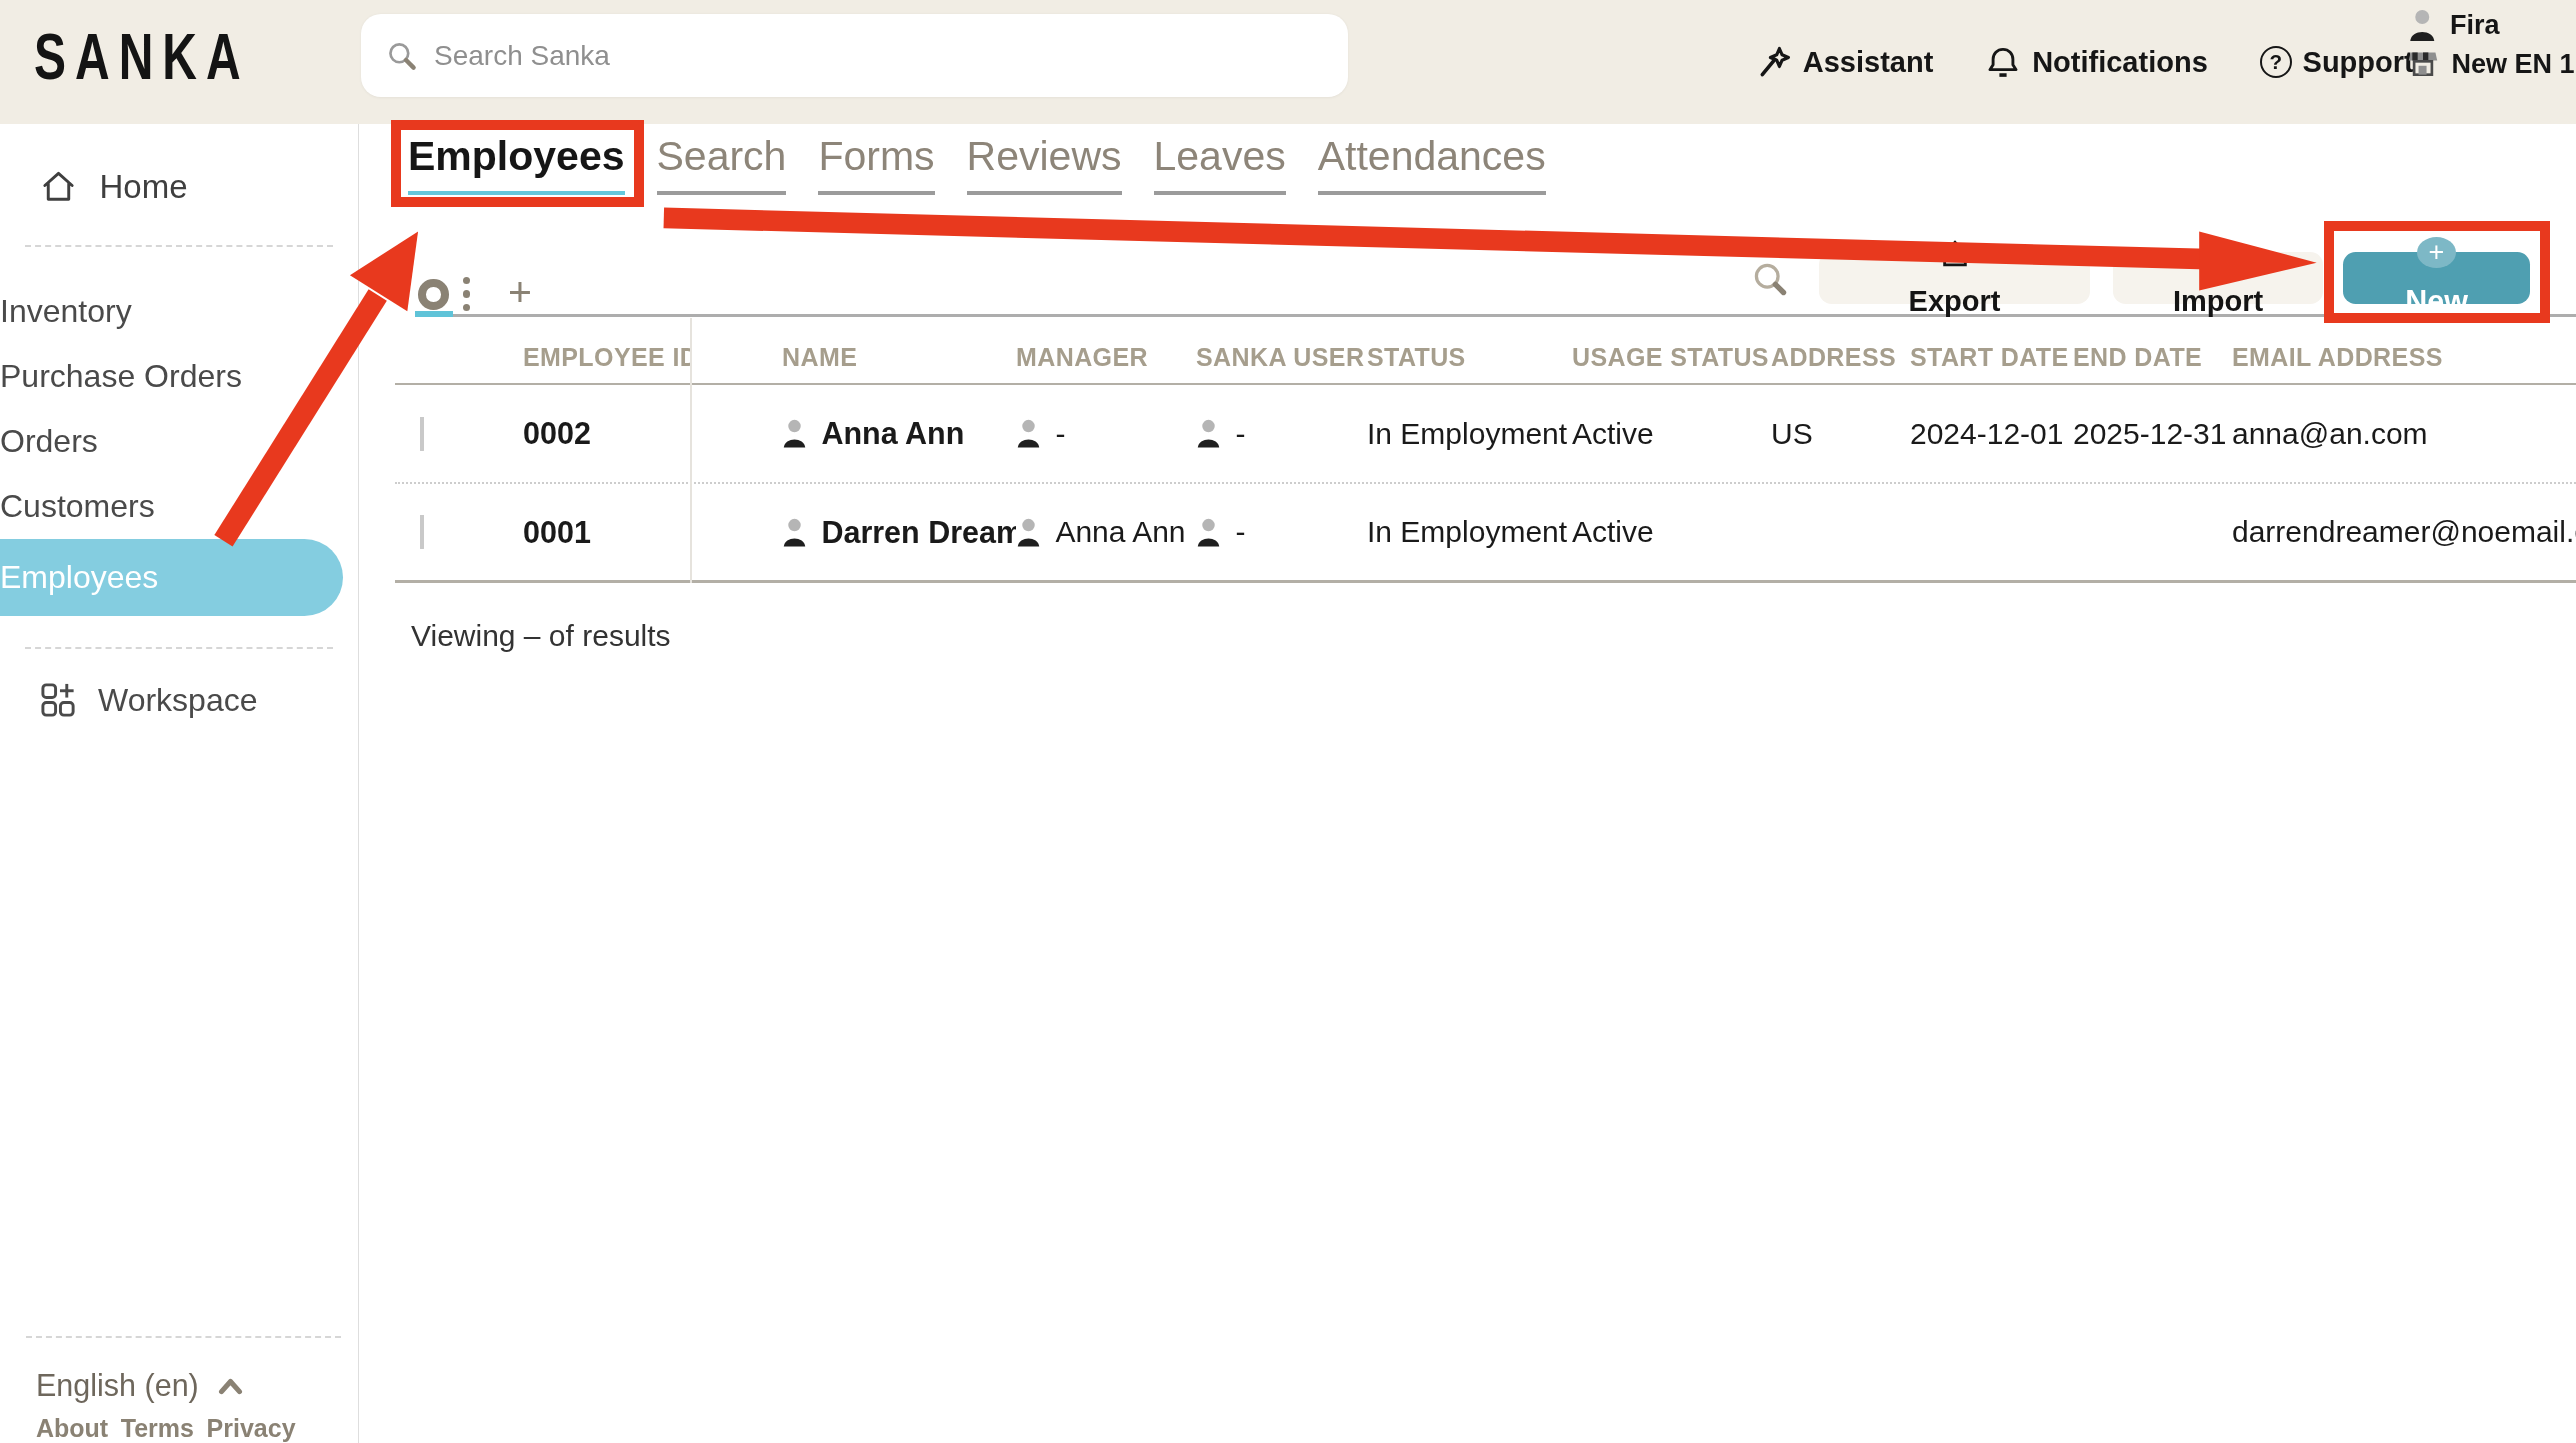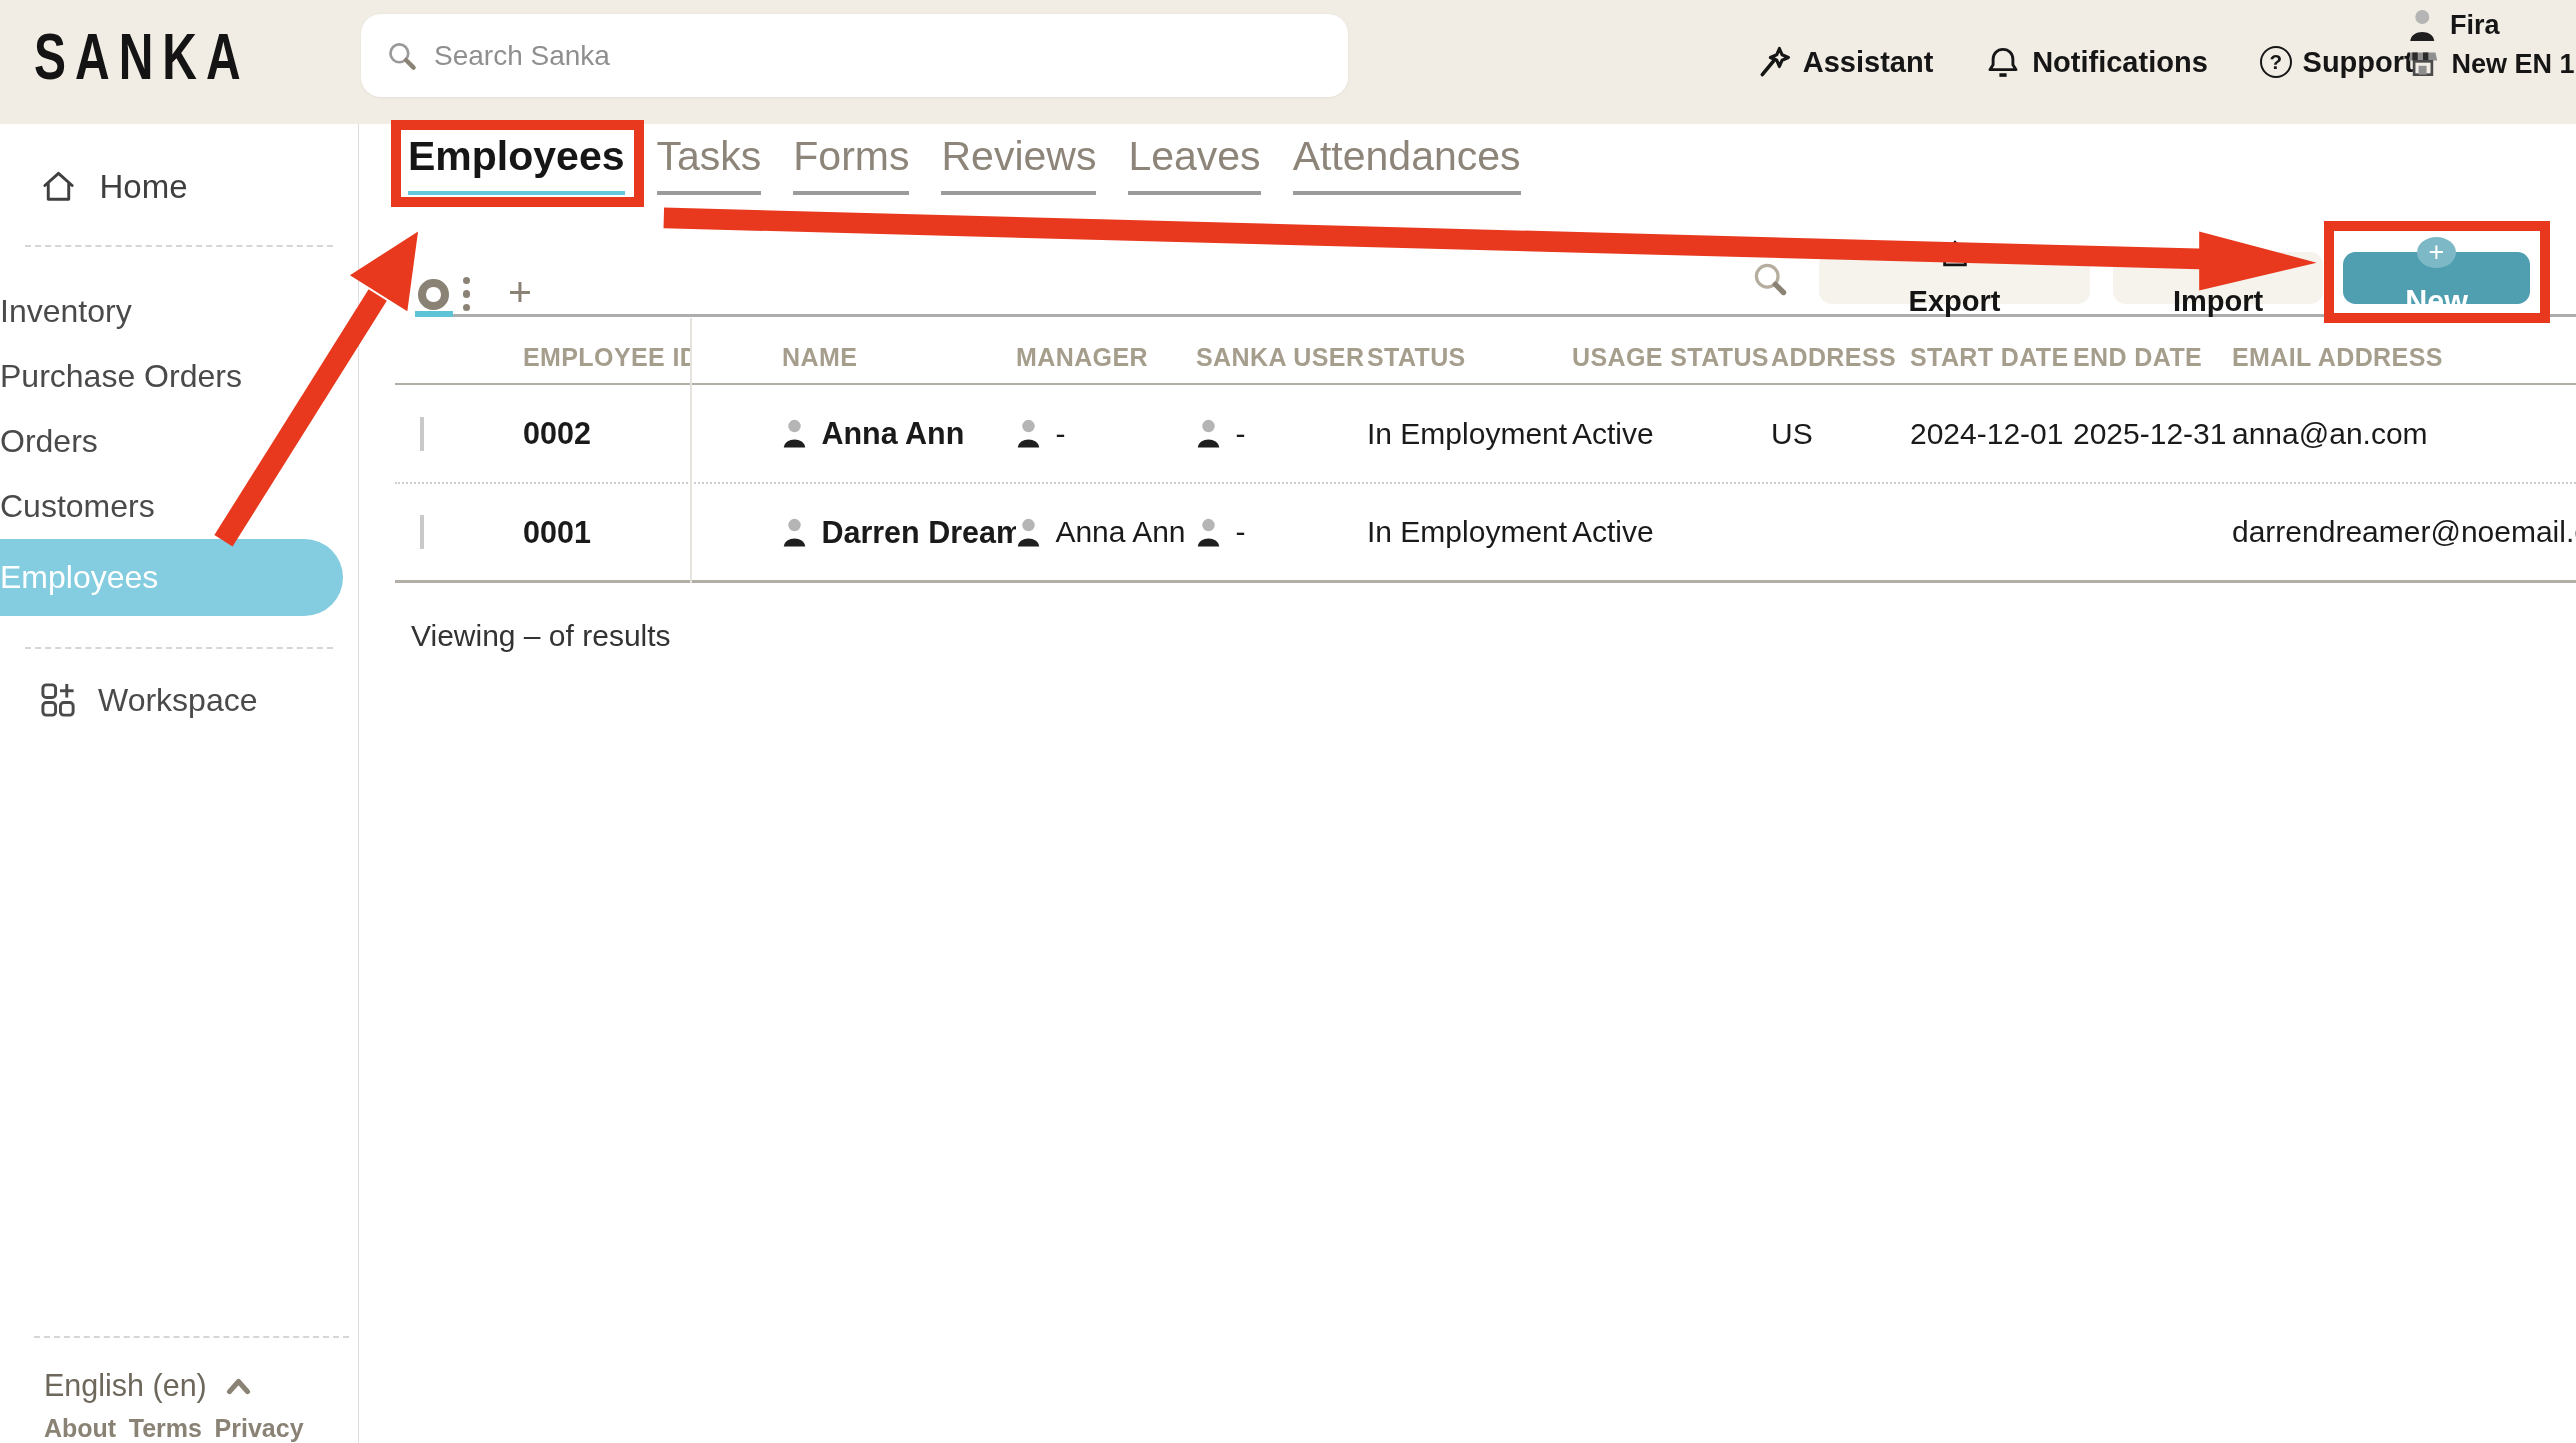--- a/index.html
+++ b/index.html
@@ -32,21 +32,21 @@
   .side-home { display:flex; align-items:center; gap:21.5px; padding:43px 0 39px 39px; font-size:33px;
                color:#3f3f3f; cursor:pointer; }
   .dashed { border-top:2.7px dashed #d6d6d6; margin:0 25px; }
   .side-list { margin-top:32px; }
   .side-item { height:65px; display:flex; align-items:center; font-size:32px;
                color:#4a4a4a; cursor:pointer; white-space:nowrap; }
   .side-item.active { height:77px; margin-right:15.2px; background:#84cde0; color:#ffffff;
                       border-radius:0 39px 39px 0; }
   .side-workspace { display:flex; align-items:center; gap:20px; padding:32px 0 0 39px; font-size:32px;
                     color:#4a4a4a; cursor:pointer; }
-  .side-bottom { position:absolute; left:12px; bottom:0; width:100%; }
+  .side-bottom { position:absolute; left:4px; bottom:0; width:100%; }
   .side-bottom .dashed { margin:0 21.5px; }
   .lang-row { display:flex; align-items:center; gap:18px; padding:30.5px 0 5.4px 32px; font-size:30.5px;
               color:#6e675c; cursor:pointer; }
   .legal-row { display:flex; gap:12.6px; padding:5.4px 0 0 32px; font-size:25px; font-weight:700; color:#8a8274; }
   .legal-row span { cursor:pointer; }
   
   .tabs { position:absolute; left:408px; top:133px; display:flex; gap:32px; }
   .tab { font-size:41px; color:#8d8579; padding-bottom:10.8px; border-bottom:4.5px solid #9b9b9b;
          white-space:nowrap; cursor:pointer; }
   .tab.active { color:#161616; font-weight:700; border-bottom-color:#64c8dc; }
@@ -209,21 +209,21 @@
       <div class="legal-row">
         <span>About</span>
         <span>Terms</span>
         <span>Privacy</span>
       </div>
     </div>
   </div>
 
   <div class="tabs">
     <div class="tab active">Employees</div>
-    <div class="tab">Tasks</div>
+    <div class="tab">Search</div>
     <div class="tab">Forms</div>
     <div class="tab">Reviews</div>
     <div class="tab">Leaves</div>
     <div class="tab">Attendances</div>
   </div>
 
   <div class="view-ring"></div>
   <div class="kebab">
       <i></i>
       <i></i>

